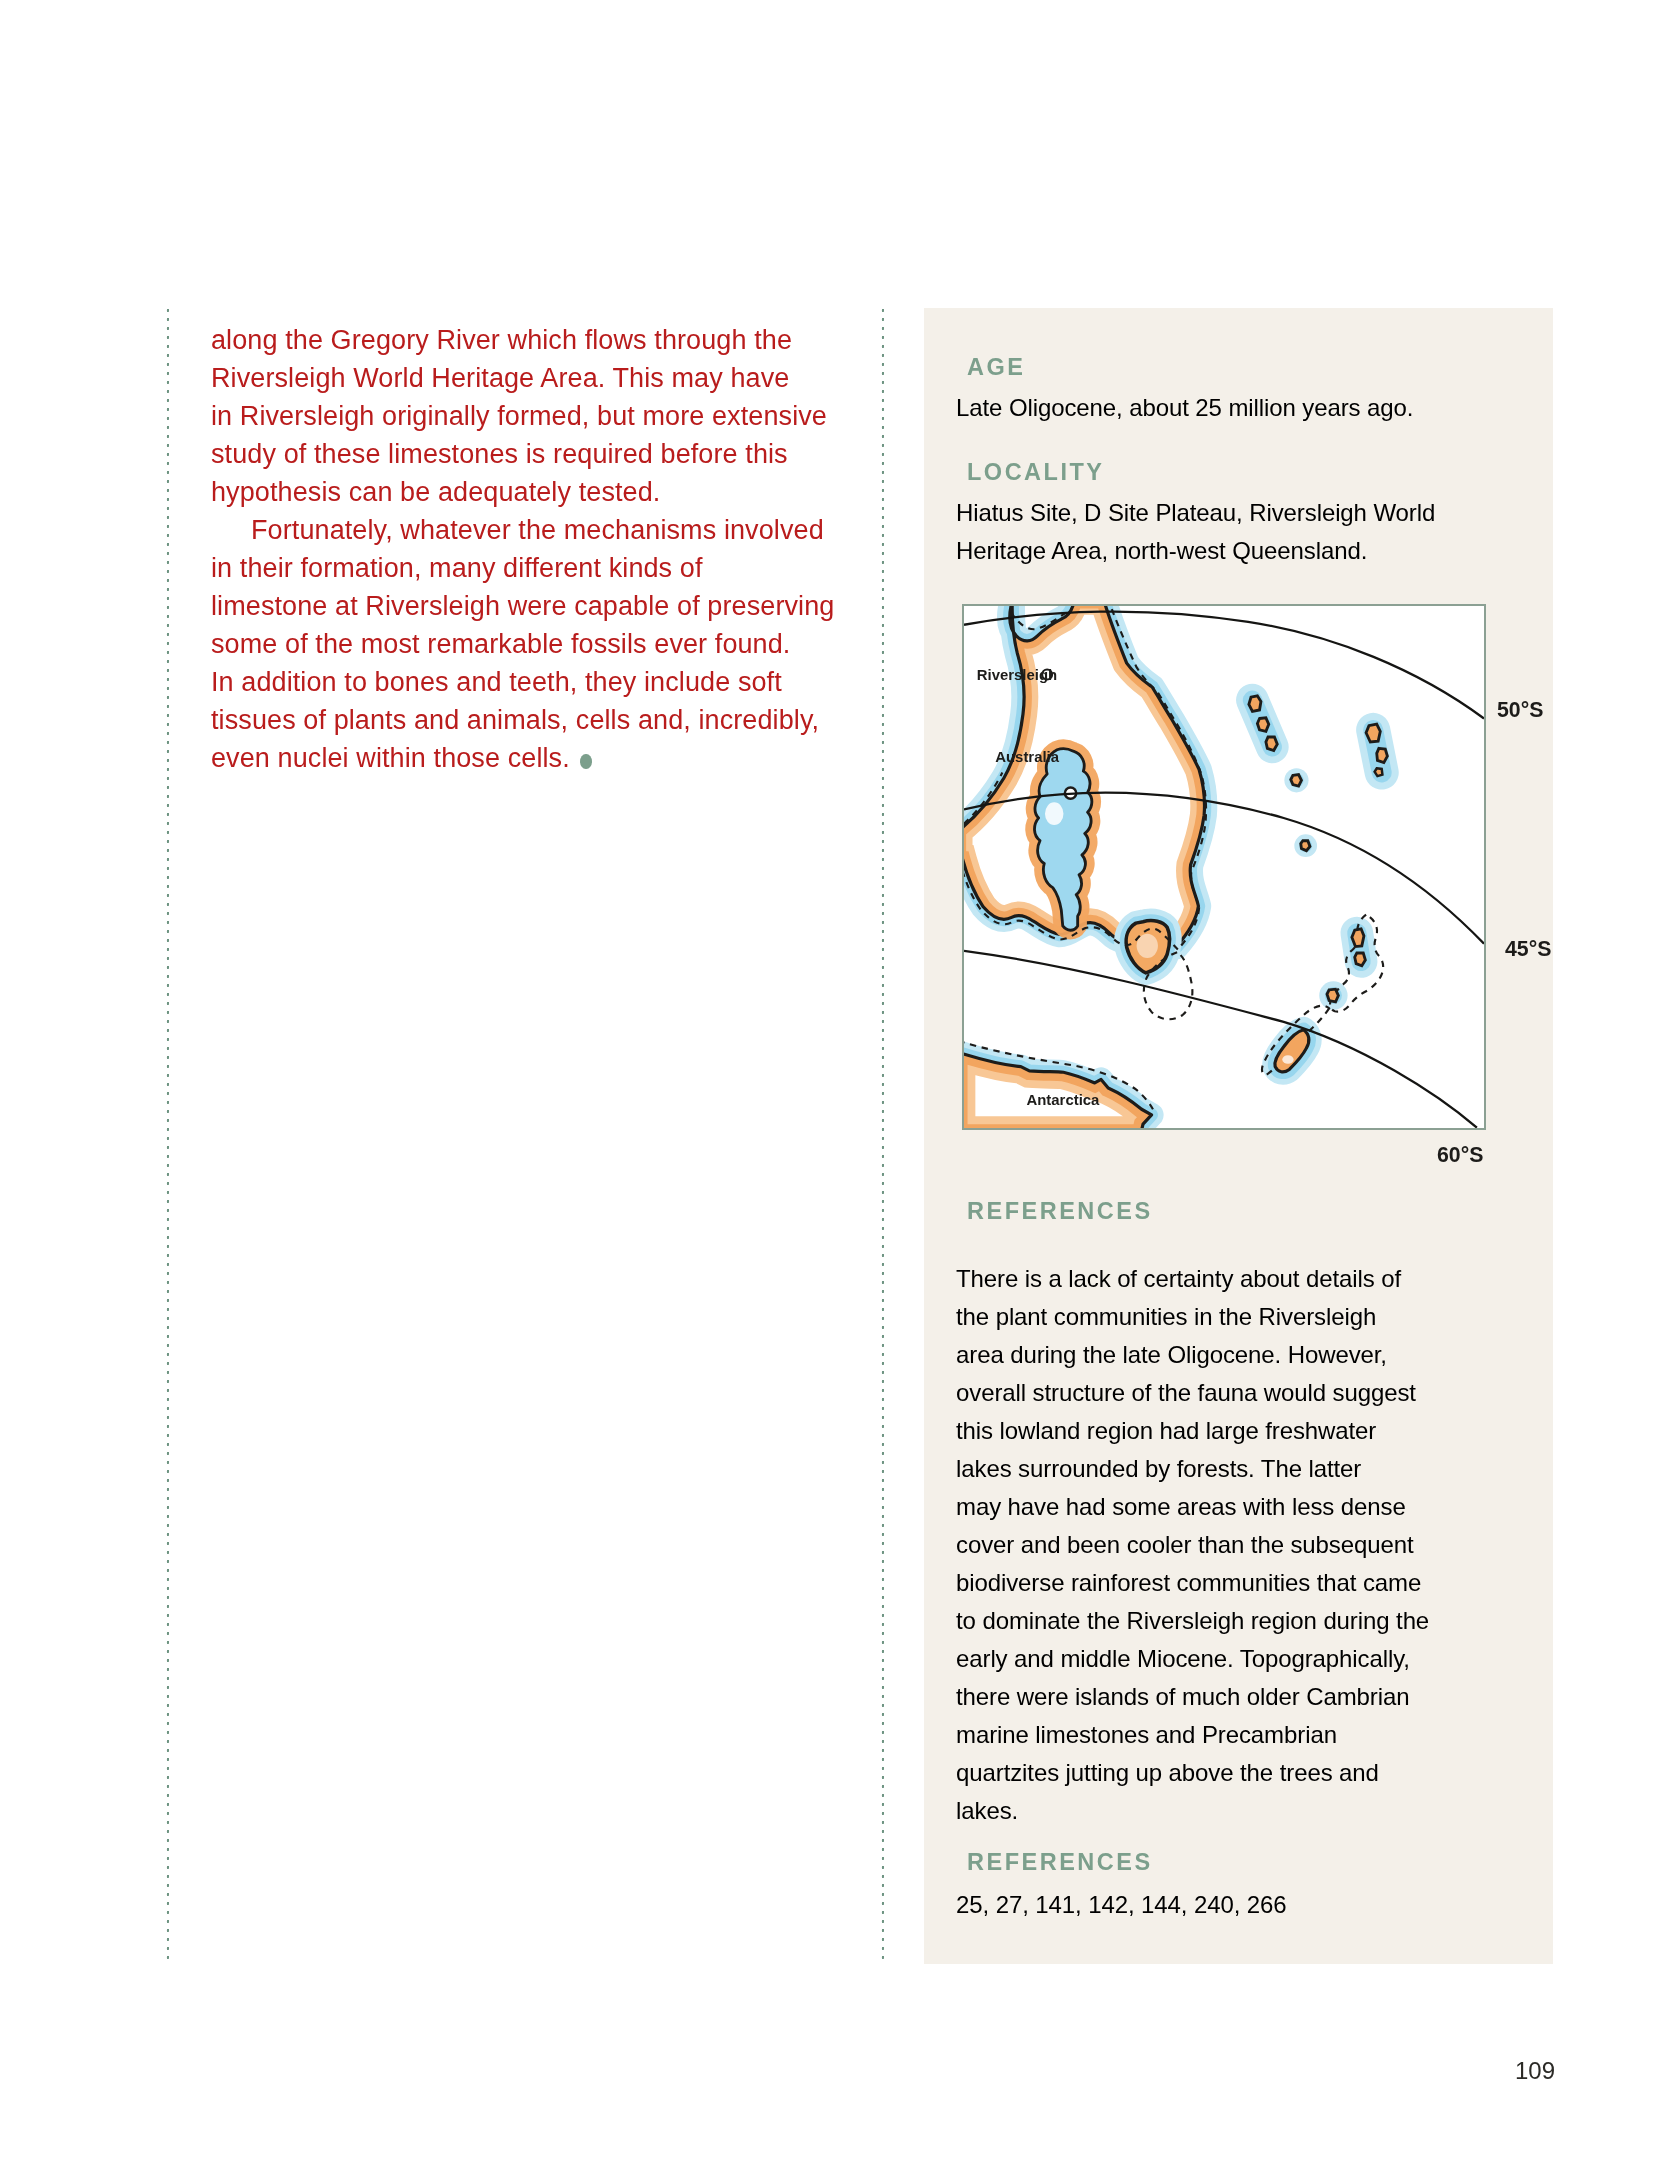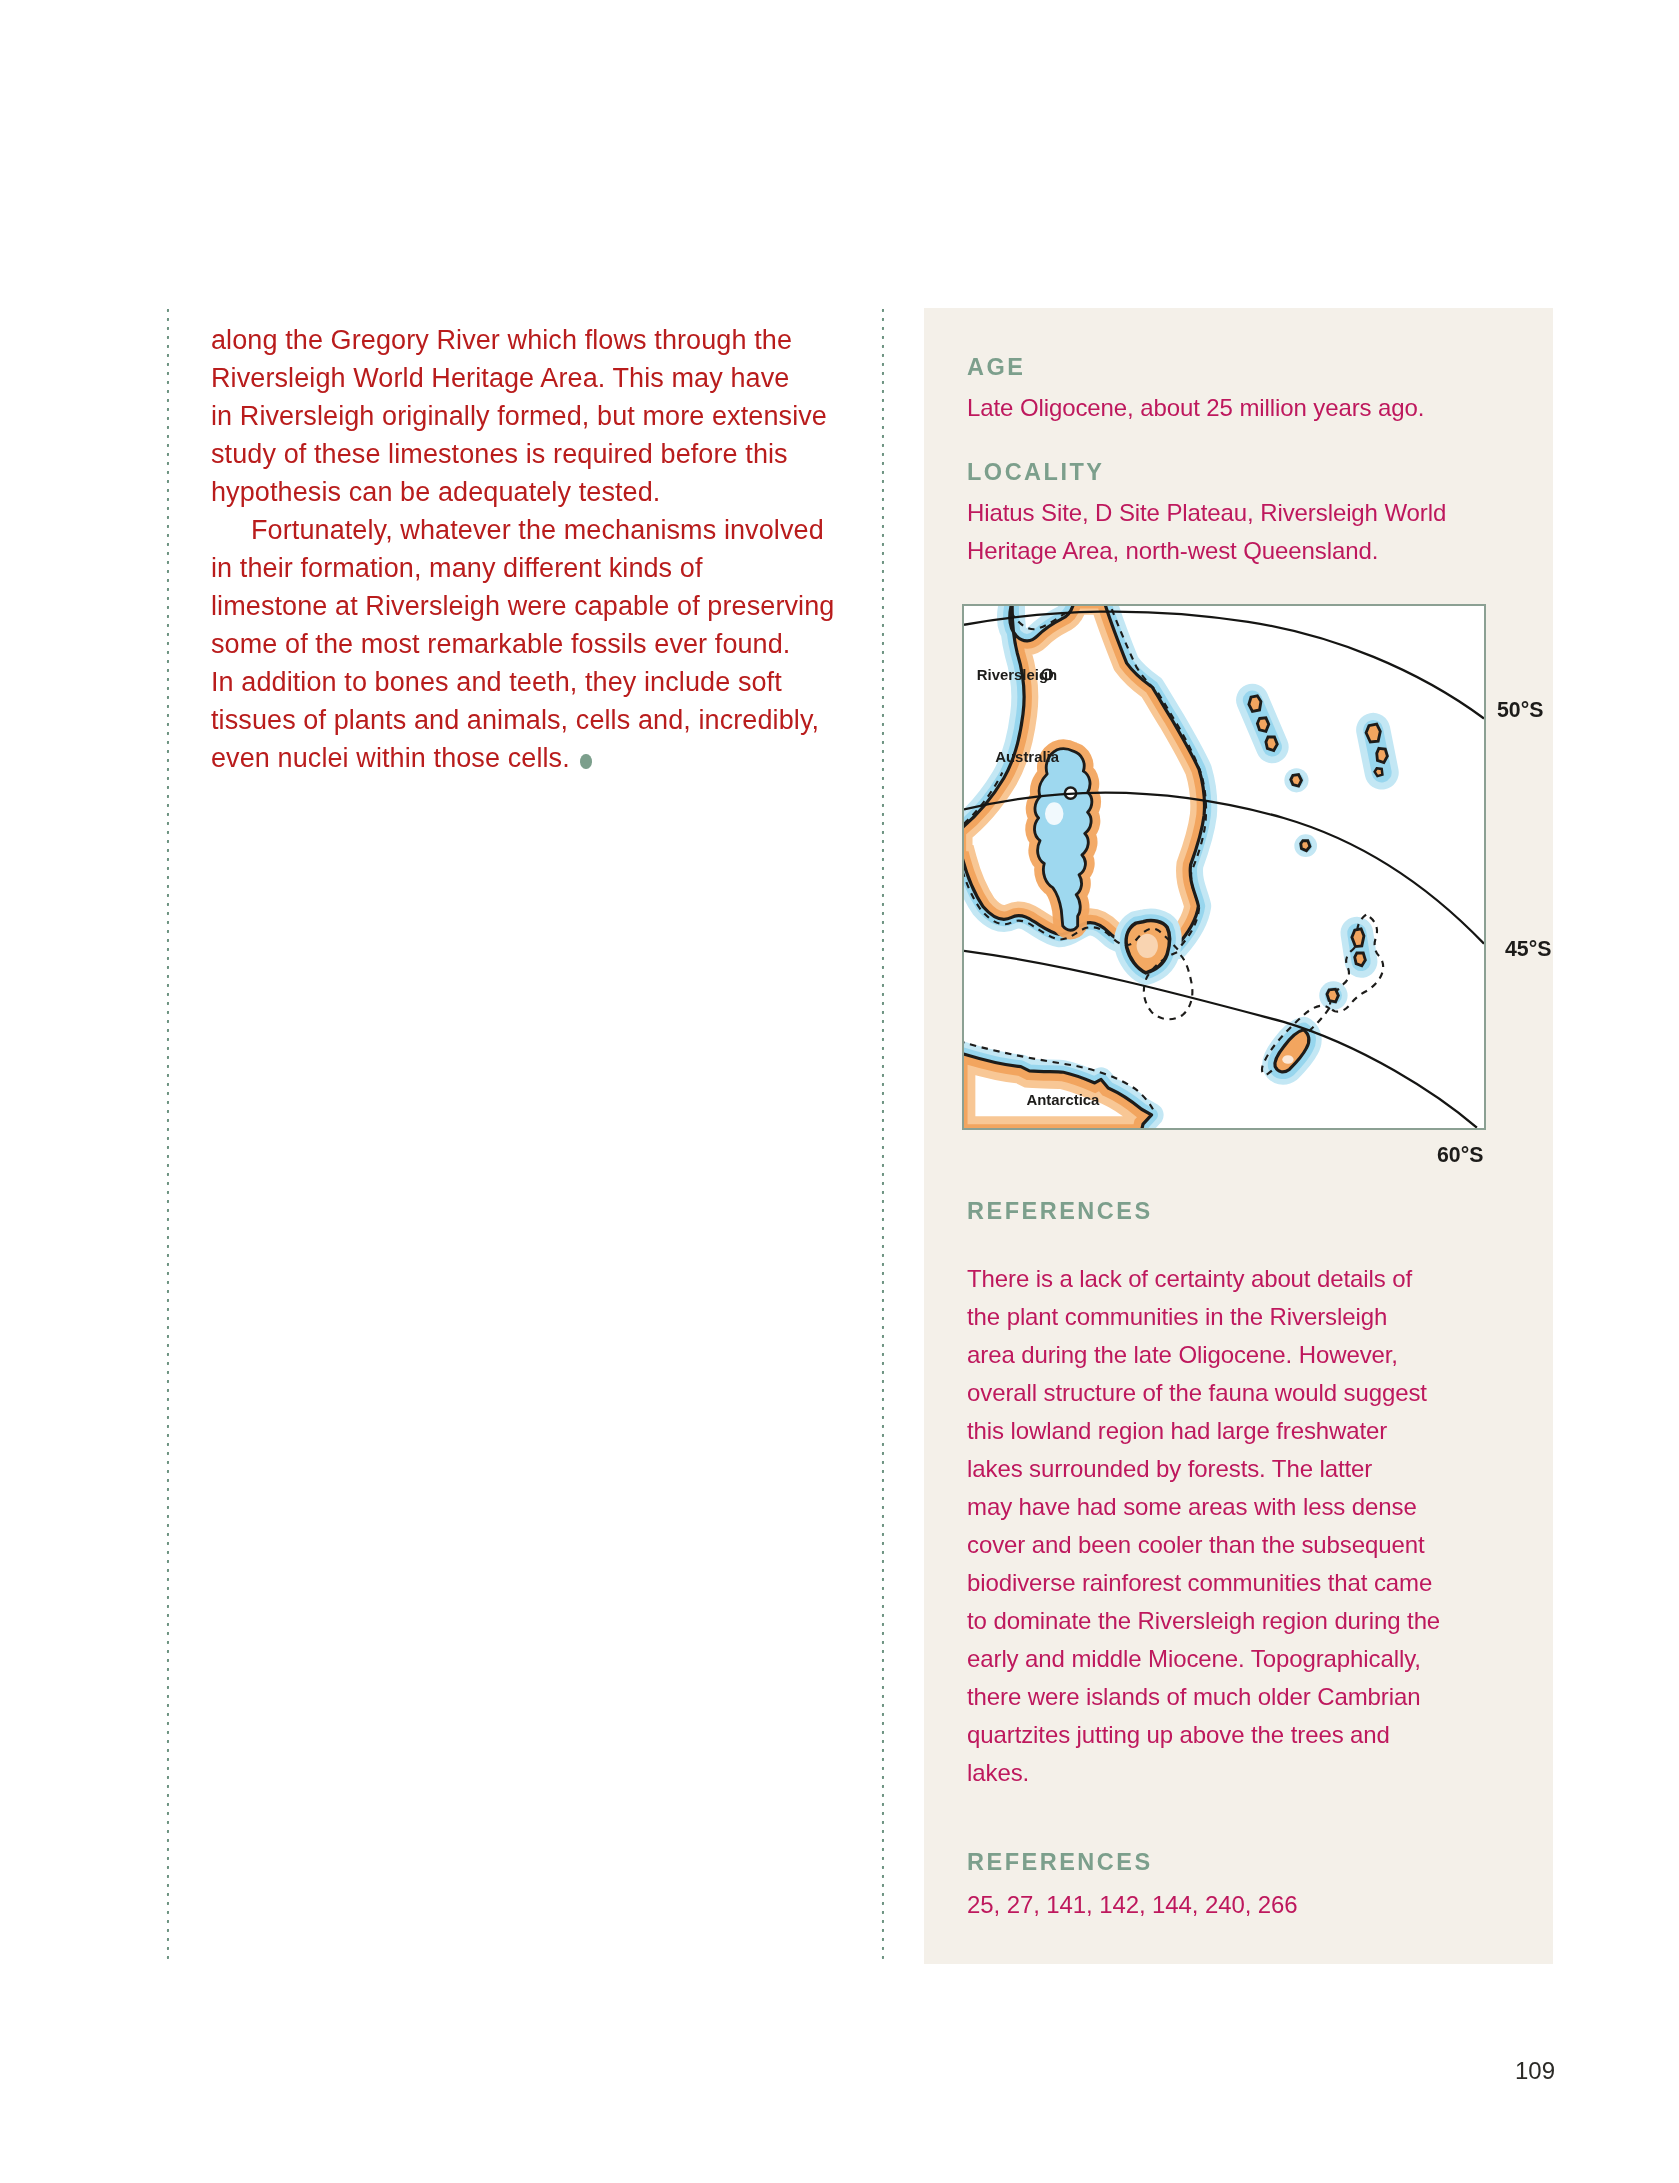--- a/index.html
+++ b/index.html
@@ -13,21 +13,21 @@
   .leftcol{position:absolute;left:211px;top:321px;width:668px;color:#b91c1c;
            font-size:27px;letter-spacing:0.1px;}
   .leftcol .line{height:38px;line-height:38px;white-space:nowrap;}
   .indent{padding-left:40px;}
   .article-end-dot{display:inline-block;width:12px;height:15.6px;border-radius:50%;
                    background:#7c9f8c;margin-left:10px;vertical-align:-2.1px;}
 
   .panel{position:absolute;left:924px;top:308px;width:629px;height:1656px;background:#f4f0e9;}
   .sec-head{position:absolute;left:43px;color:#7c9f8c;font-weight:bold;
             font-size:23.5px;letter-spacing:2.5px;white-space:nowrap;}
-  .sec-body{position:absolute;left:43px;color:#be185d;font-size:24px;letter-spacing:-0.1px;}
+  .sec-body{position:absolute;left:32px;color:#000000;font-size:24px;letter-spacing:-0.1px;}
   .sec-body .line{height:38px;line-height:38px;white-space:nowrap;}
 
   .map-frame{position:absolute;left:38px;top:296px;width:520px;height:522px;
              border:2.8px solid #8ba093;background:#ffffff;}
   .lat-label{position:absolute;font-size:21.3px;font-weight:bold;color:#1d1c1a;white-space:nowrap;}
   #lat30{left:573px;top:390px;}
   #lat45{left:573px;top:629px;margin-left:8px;}
   #lat60{left:513px;top:835px;}
 
   .page-number{position:absolute;left:1463px;top:2057px;width:92px;text-align:right;
@@ -193,20 +193,21 @@
       <div class="line">area during the late Oligocene. However,</div>
       <div class="line">overall structure of the fauna would suggest</div>
       <div class="line">this lowland region had large freshwater</div>
       <div class="line">lakes surrounded by forests. The latter</div>
       <div class="line">may have had some areas with less dense</div>
       <div class="line">cover and been cooler than the subsequent</div>
       <div class="line">biodiverse rainforest communities that came</div>
       <div class="line">to dominate the Riversleigh region during the</div>
       <div class="line">early and middle Miocene. Topographically,</div>
       <div class="line">there were islands of much older Cambrian</div>
+      <div class="line">marine limestones and Precambrian</div>
       <div class="line">quartzites jutting up above the trees and</div>
       <div class="line">lakes.</div>
     </div>
 
     <div class="sec-head" style="top:1541px;">REFERENCES</div>
     <div class="sec-body" style="top:1578px;">
       <div class="line">25, 27, 141, 142, 144, 240, 266</div>
     </div>
   </div>
 

